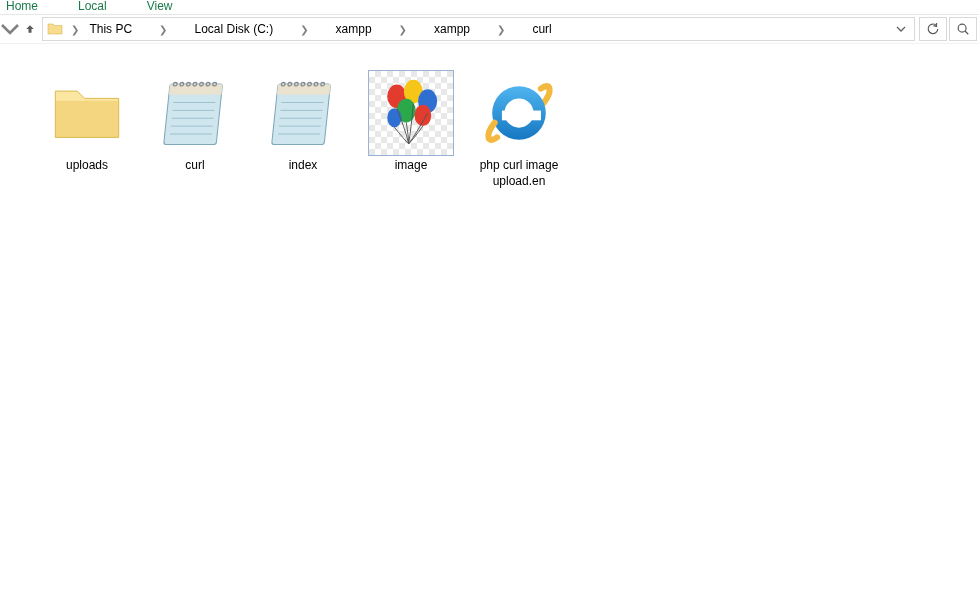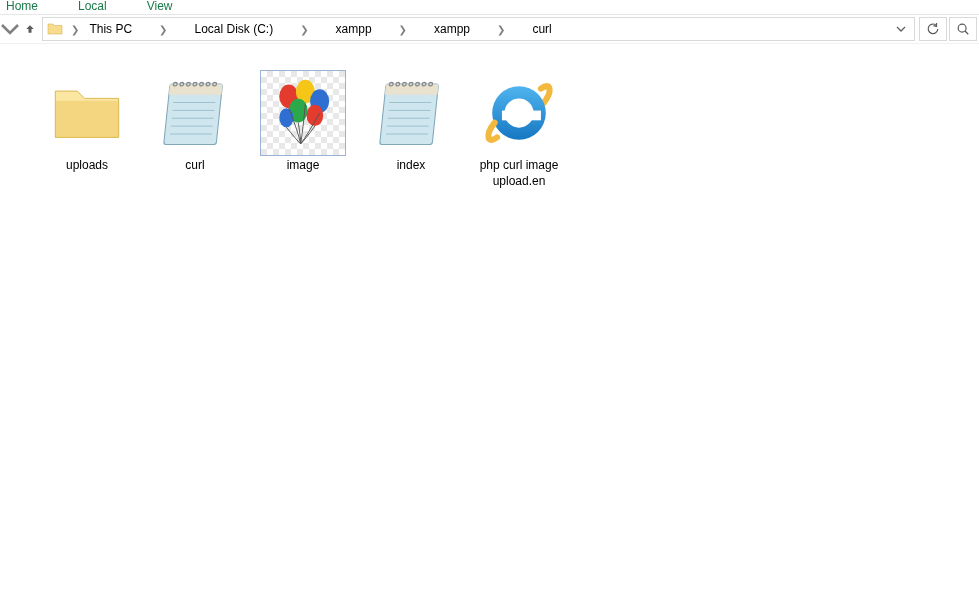--- a/index.html
+++ b/index.html
@@ -261,37 +261,20 @@
             <line x1="18" y1="42" x2="50" y2="42"></line>
             <line x1="18" y1="48" x2="50" y2="48"></line>
         </g>
       </svg>
     </div>
     <div class="item-label">curl</div>
   </div>
 
   <div class="item">
     <div class="item-icon">
-      <div class="checker">
-        <svg viewBox="0 0 64 64" width="76" height="76">
-          <ellipse cx="20" cy="18" rx="8" ry="10" fill="#e33b2e"></ellipse>
-          <ellipse cx="34" cy="14" rx="8" ry="10" fill="#f5c518"></ellipse>
-          <ellipse cx="46" cy="22" rx="8" ry="10" fill="#2e6fd1"></ellipse>
-          <ellipse cx="28" cy="30" rx="8" ry="10" fill="#2aa84a"></ellipse>
-          <ellipse cx="42" cy="34" rx="7" ry="9" fill="#e33b2e"></ellipse>
-          <ellipse cx="18" cy="36" rx="6" ry="8" fill="#2e6fd1"></ellipse>
-          <path d="M20 28 Q28 48 30 58 M34 24 Q32 46 30 58 M46 32 Q36 50 30 58 M28 40 Q30 52 30 58 M42 43 Q34 54 30 58 M18 44 Q26 54 30 58" fill="none" stroke="#555" stroke-width="0.8"></path>
-        </svg>
-      </div>
-    </div>
-    <div class="item-label">image</div>
-  </div>
-
-  <div class="item">
-    <div class="item-icon">
       <svg viewBox="0 0 64 64" width="84" height="84">
         <rect x="14" y="10" width="40" height="46" rx="2" fill="#cfe6ef" stroke="#7ea8b8" stroke-width="0.8" transform="skewX(-6)"></rect>
         <rect x="14" y="10" width="40" height="8" fill="#e9e2cf" transform="skewX(-6)"></rect>
         <g transform="skewX(-6)" stroke="#888" stroke-width="0.9" fill="none">
           <circle cx="18" cy="10" r="1.4"></circle>
             <circle cx="23" cy="10" r="1.4"></circle>
             <circle cx="28" cy="10" r="1.4"></circle>
           <circle cx="33" cy="10" r="1.4"></circle>
             <circle cx="38" cy="10" r="1.4"></circle>
             <circle cx="43" cy="10" r="1.4"></circle>
@@ -304,20 +287,37 @@
             <line x1="18" y1="42" x2="50" y2="42"></line>
             <line x1="18" y1="48" x2="50" y2="48"></line>
         </g>
       </svg>
     </div>
     <div class="item-label">index</div>
   </div>
 
   <div class="item">
     <div class="item-icon">
+      <div class="checker">
+        <svg viewBox="0 0 64 64" width="76" height="76">
+          <ellipse cx="20" cy="18" rx="8" ry="10" fill="#e33b2e"></ellipse>
+          <ellipse cx="34" cy="14" rx="8" ry="10" fill="#f5c518"></ellipse>
+          <ellipse cx="46" cy="22" rx="8" ry="10" fill="#2e6fd1"></ellipse>
+          <ellipse cx="28" cy="30" rx="8" ry="10" fill="#2aa84a"></ellipse>
+          <ellipse cx="42" cy="34" rx="7" ry="9" fill="#e33b2e"></ellipse>
+          <ellipse cx="18" cy="36" rx="6" ry="8" fill="#2e6fd1"></ellipse>
+          <path d="M20 28 Q28 48 30 58 M34 24 Q32 46 30 58 M46 32 Q36 50 30 58 M28 40 Q30 52 30 58 M42 43 Q34 54 30 58 M18 44 Q26 54 30 58" fill="none" stroke="#555" stroke-width="0.8"></path>
+        </svg>
+      </div>
+    </div>
+    <div class="item-label">image</div>
+  </div>
+
+  <div class="item">
+    <div class="item-icon">
       <svg viewBox="0 0 64 64" width="78" height="78">
         <defs>
           <linearGradient id="ieG" x1="0" y1="0" x2="0" y2="1">
             <stop offset="0" stop-color="#4fb4ef"></stop>
               <stop offset="1" stop-color="#1677c2"></stop>
           </linearGradient>
         </defs>
         <path d="M50 12 C58 6 60 14 52 24" fill="none" stroke="#f3b83e" stroke-width="5" stroke-linecap="round"></path>
         <path d="M32 10 A22 22 0 1 0 32 54 A22 22 0 1 0 32 10 Z
                   M32 20 A12 12 0 1 1 32 44 A12 12 0 1 1 32 20 Z" fill="url(#ieG)" fill-rule="evenodd"></path>

